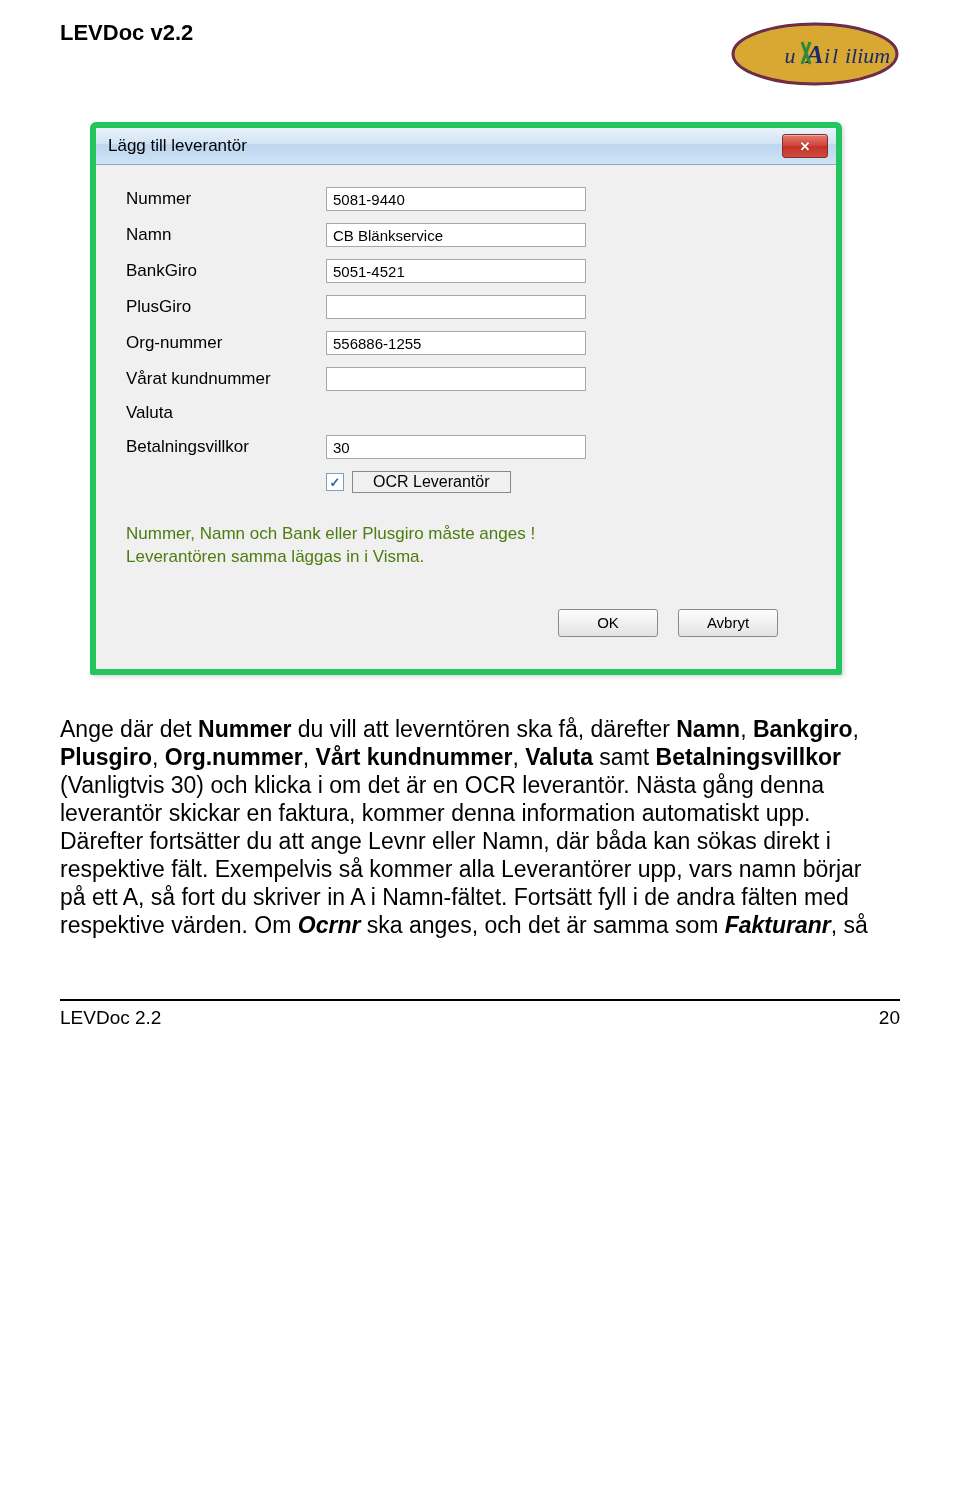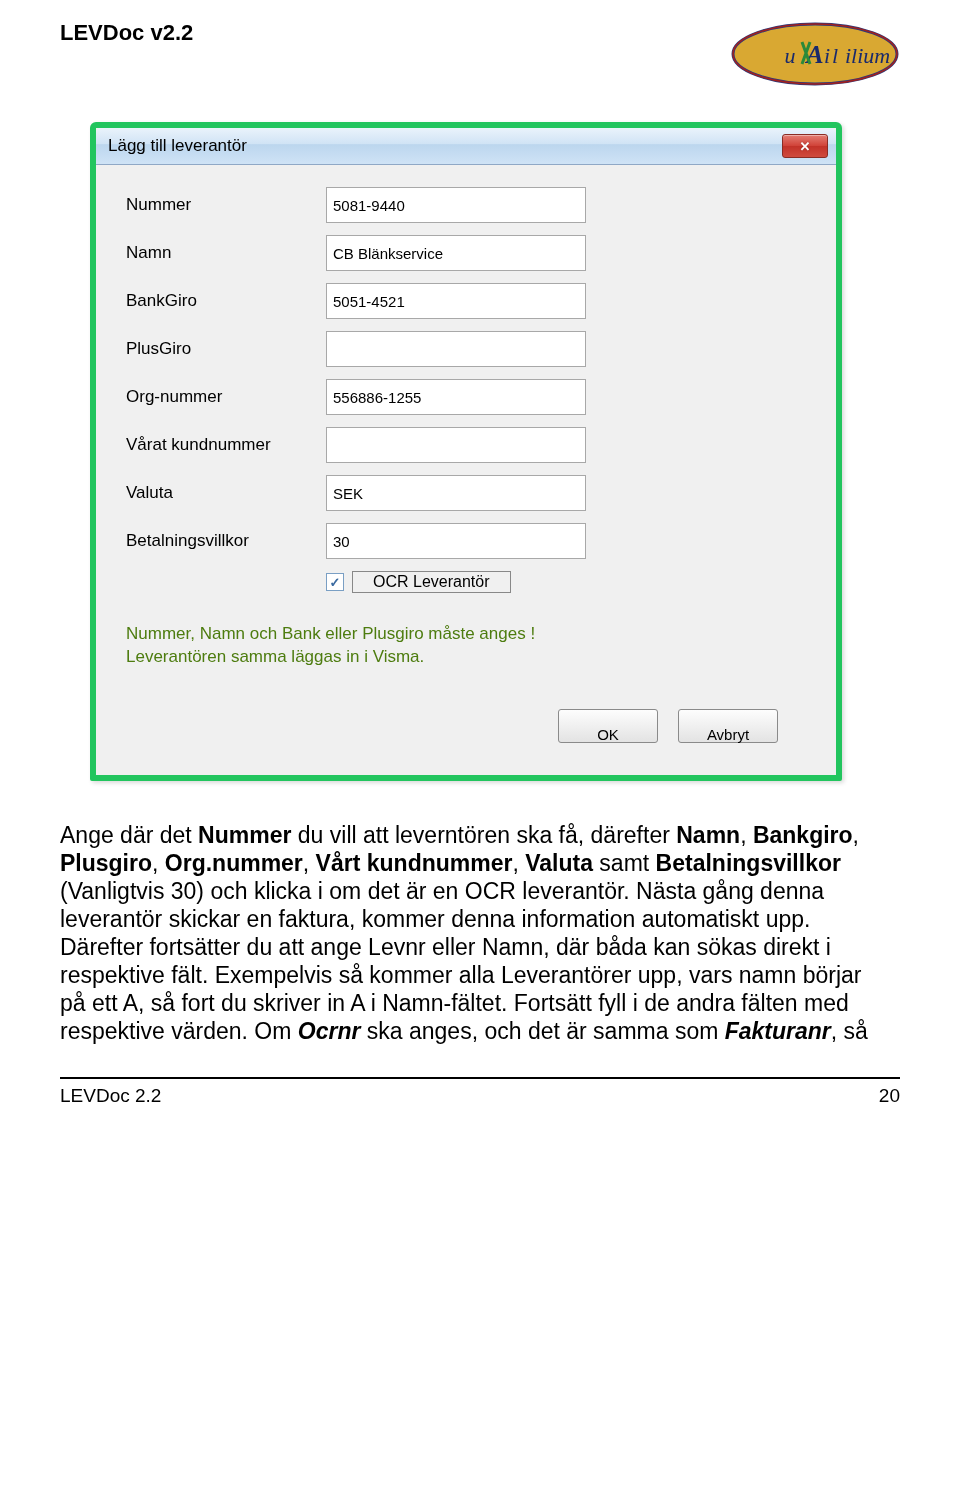--- a/index.html
+++ b/index.html
@@ -77,21 +77,21 @@
     align-items: center;
     margin-bottom: 12px;
   }
   .form-label {
     width: 200px;
     font-size: 17px;
     color: #000;
   }
   .form-input {
     flex: 0 0 260px;
-    height: 36px;
+    height: 24px;
     border: 1px solid #a8a8a8;
     background: #fff;
     font-size: 15px;
     padding: 0 6px;
     box-sizing: border-box;
     font-family: Arial, sans-serif;
   }
   .ocr-row {
     margin-left: 200px;
     display: flex;
@@ -132,37 +132,37 @@
     padding: 10px 28px 22px 0;
   }
   .btn {
     min-width: 100px;
     height: 28px;
     background: linear-gradient(to bottom, #fdfdfd, #e3e3e3);
     border: 1px solid #8a8a8a;
     border-radius: 3px;
     font-size: 15px;
     font-family: Arial, sans-serif;
-    padding: 16px 14px;
+    padding: 4px 14px;
   }
   .body-text {
     font-size: 23px;
     line-height: 1.22;
     color: #000;
     margin: 0 12px 30px 0;
   }
   .body-text .b { font-weight: bold; }
   .body-text .bi { font-weight: bold; font-style: italic; }
   .footer {
     border-top: 2px solid #000;
     padding-top: 6px;
     display: flex;
     justify-content: space-between;
     font-size: 19px;
-    margin-top: 32px;
+    margin-top: 60px;
   }
 </style>
 </head>
 <body>
 
 <div class="page">
   <div class="header">
     <div class="header-title">LEVDoc v2.2</div>
     <div>
       <svg class="logo" viewBox="0 0 170 68">
@@ -206,21 +206,20 @@
       <div class="form-row">
         <div class="form-label">Org-nummer</div>
         <input class="form-input" value="556886-1255" style="">
       </div>
       <div class="form-row">
         <div class="form-label">Vårat kundnummer</div>
         <input class="form-input" value="" style="">
       </div>
       <div class="form-row">
         <div class="form-label">Valuta</div>
-        <input class="form-input" value="SEK" style="">
       </div>
       <div class="form-row">
         <div class="form-label">Betalningsvillkor</div>
         <input class="form-input" value="30" style="">
       </div>
 
       <div class="ocr-row">
         <div class="ocr-check">✓</div>
         <div class="ocr-box">OCR Leverantör</div>
       </div>

